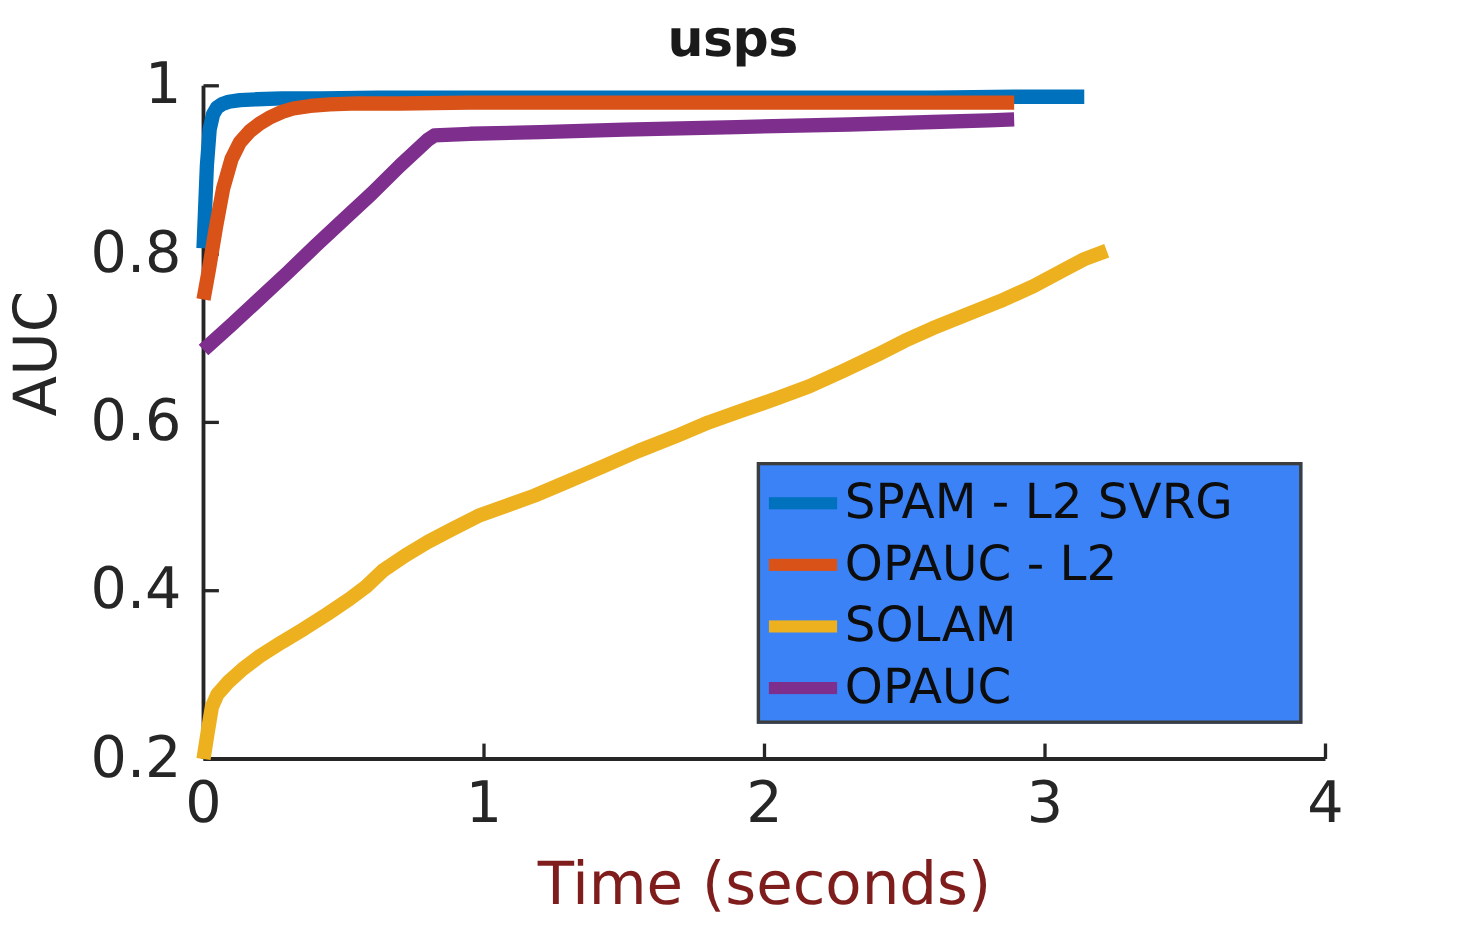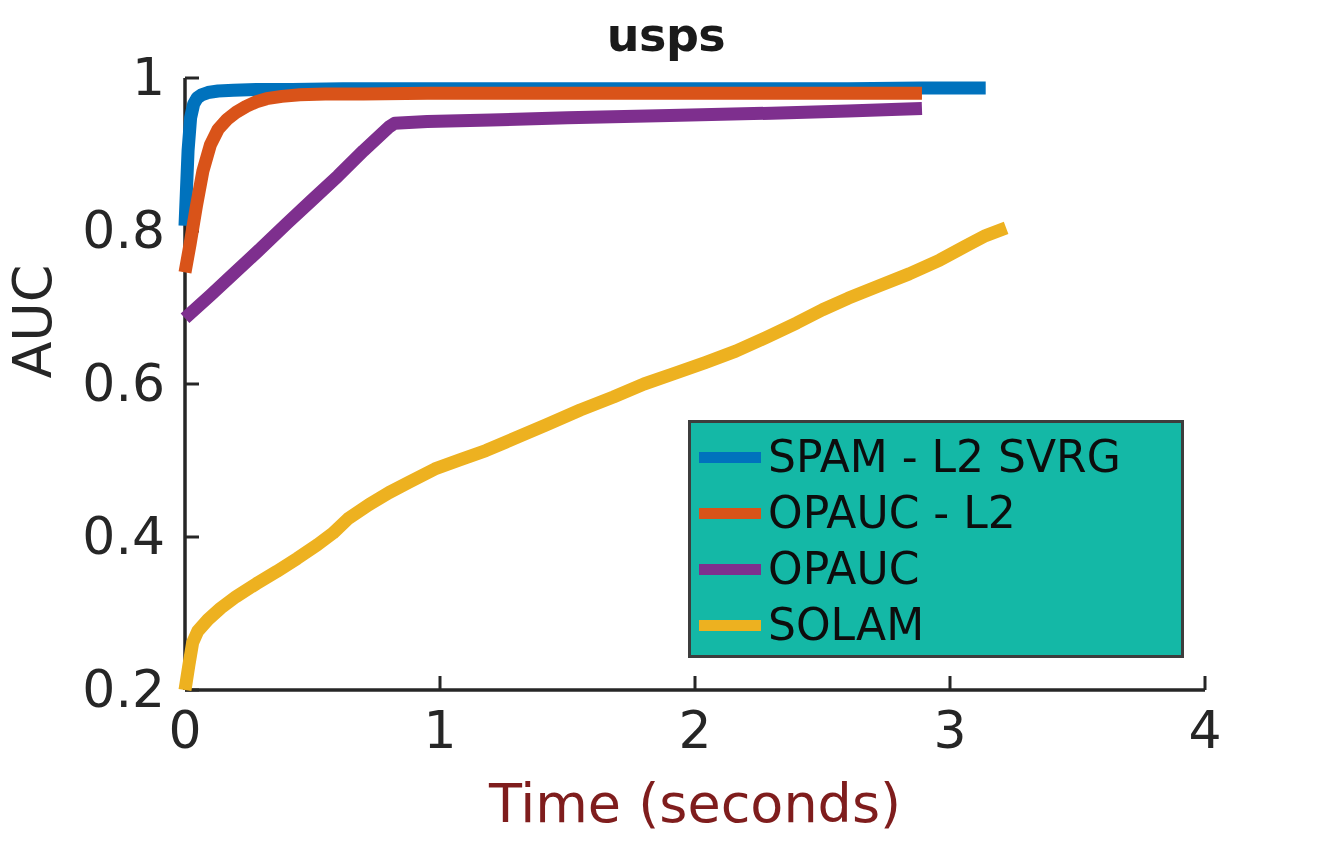--- a/index.html
+++ b/index.html
@@ -77,21 +77,21 @@
     color: #262626;
     font-family: "DejaVu Sans", sans-serif;
     white-space: nowrap;
   }
   #legend-box {
     position: absolute;
     left: 688px;
     top: 420px;
     width: 496px;
     height: 238px;
-    background: #14b8a6;
+    background: #3b82f6;
     border: 3px solid #3d3d3d;
     box-sizing: border-box;
     padding: 6px 0 0 0;
   }
   .legend-row {
     display: flex;
     align-items: center;
     height: 56px;
     padding-left: 8px;
   }
@@ -159,22 +159,22 @@
   <div id="legend-box">
     <div class="legend-row">
       <span class="legend-swatch" style="background: rgb(0, 114, 189);"></span>
       <span class="legend-text">SPAM - L2 SVRG</span>
     </div>
     <div class="legend-row">
       <span class="legend-swatch" style="background: rgb(217, 83, 25);"></span>
       <span class="legend-text">OPAUC - L2</span>
     </div>
     <div class="legend-row">
+      <span class="legend-swatch" style="background: rgb(237, 177, 32);"></span>
+      <span class="legend-text">SOLAM</span>
+    </div>
+    <div class="legend-row">
       <span class="legend-swatch" style="background: rgb(126, 47, 142);"></span>
       <span class="legend-text">OPAUC</span>
-    </div>
-    <div class="legend-row">
-      <span class="legend-swatch" style="background: rgb(237, 177, 32);"></span>
-      <span class="legend-text">SOLAM</span>
     </div>
   </div>
 
 </div>
 
 </body></html>

